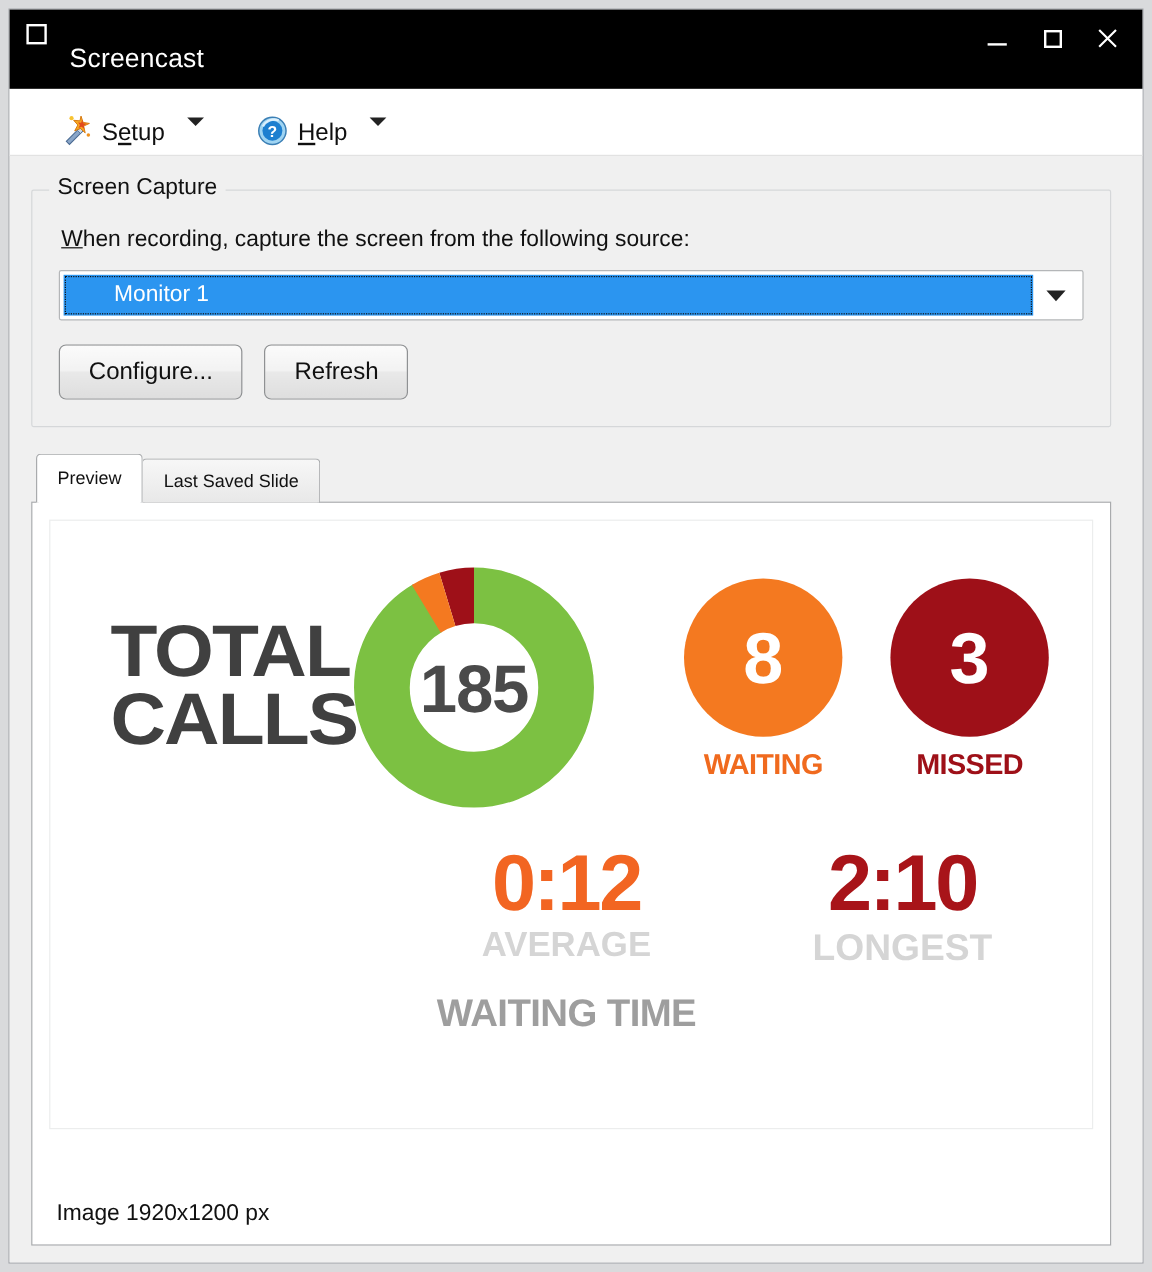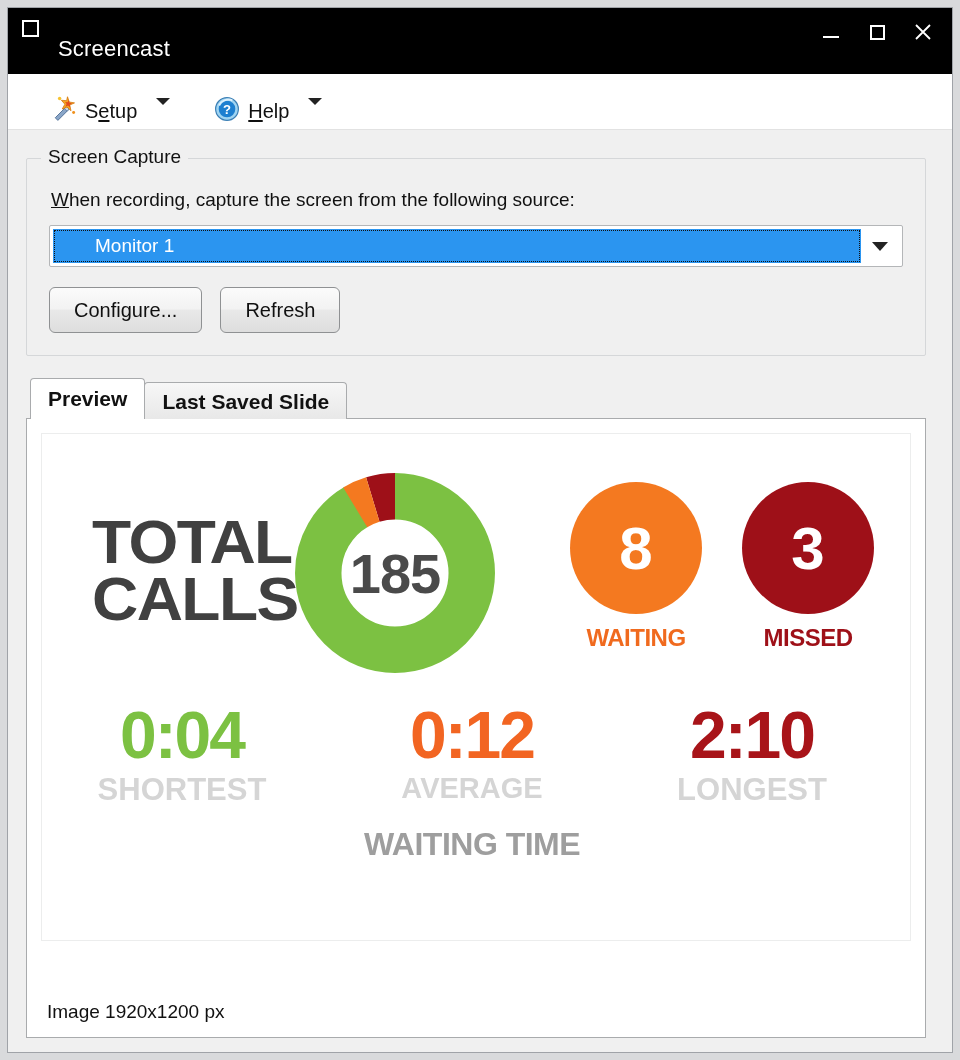--- a/index.html
+++ b/index.html
@@ -242,33 +242,32 @@
   }
   .tabstrip {
     display: flex;
     align-items: flex-end;
     height: 41px;
     padding-left: 4px;
     position: relative;
     z-index: 2;
   }
   .tab {
-    font-size: 21px;
+    font-size: 15px;
     color: #111111;
     padding: 0 17px;
     height: 37px;
     line-height: 37px;
     border: 1px solid #a9abad;
     border-bottom: none;
     border-radius: 4px 4px 0 0;
     background: linear-gradient(to bottom, #f7f7f7 0%, #e8e8e8 100%);
     box-sizing: border-box;
     margin-right: -1px;
     white-space: nowrap;
-    font-weight: bold;
   }
   .tab.active {
     background: #ffffff;
     height: 41px;
     line-height: 40px;
     border-color: #a9abad;
     position: relative;
     z-index: 3;
     box-shadow: 0 1px 0 0 #ffffff;
   }
@@ -516,24 +515,20 @@
                 <div class="donut-num">185</div>
 
                 <div class="bubble" id="waiting-bubble">8</div>
                 <div class="bubble-cap" id="waiting-caption">WAITING</div>
 
                 <div class="bubble" id="missed-bubble">3</div>
                 <div class="bubble-cap" id="missed-caption">MISSED</div>
               </div>
 
               <div class="ig-row2">
-                <div class="stat" id="stat-shortest">
-                  <div class="stat-value" style="color:#7CC142;">0:04</div>
-                  <div class="stat-caption" style="color:#D5D5D5;">SHORTEST</div>
-                </div>
 
                 <div class="stat" id="stat-average">
                   <div class="stat-value" style="color:#F26522;">0:12</div>
                   <div class="stat-caption" style="color:#D5D5D5;font-size:29px;">AVERAGE</div>
                 </div>
 
                 <div class="stat" id="stat-longest">
                   <div class="stat-value" style="color:#A81419;">2:10</div>
                   <div class="stat-caption" style="color:#D5D5D5;">LONGEST</div>
                 </div>

